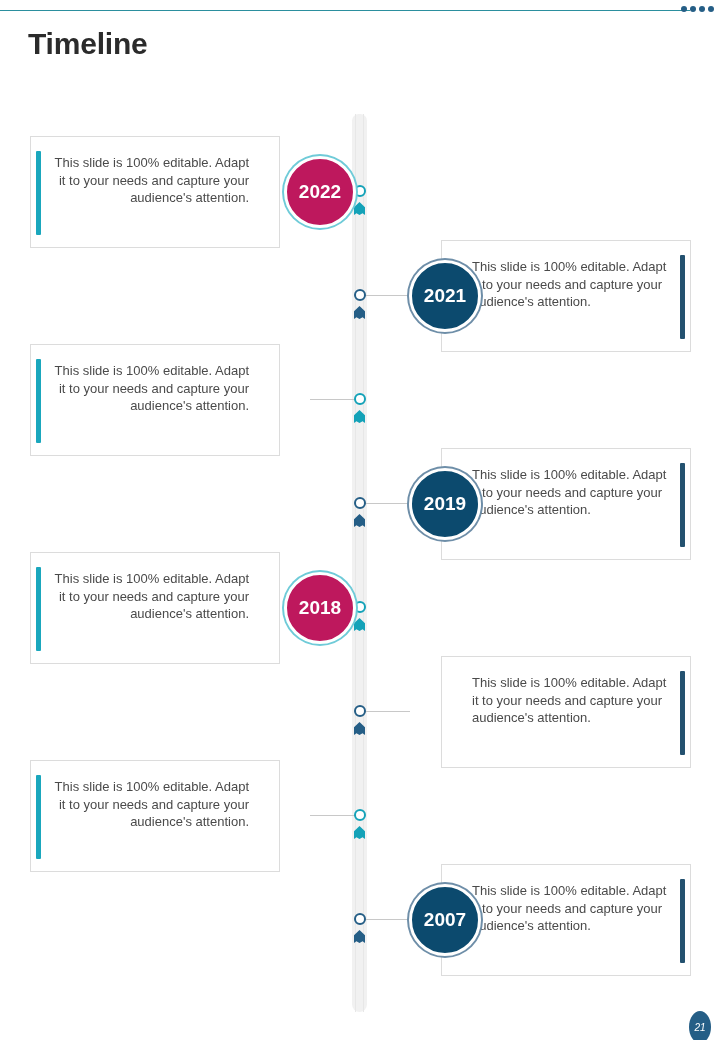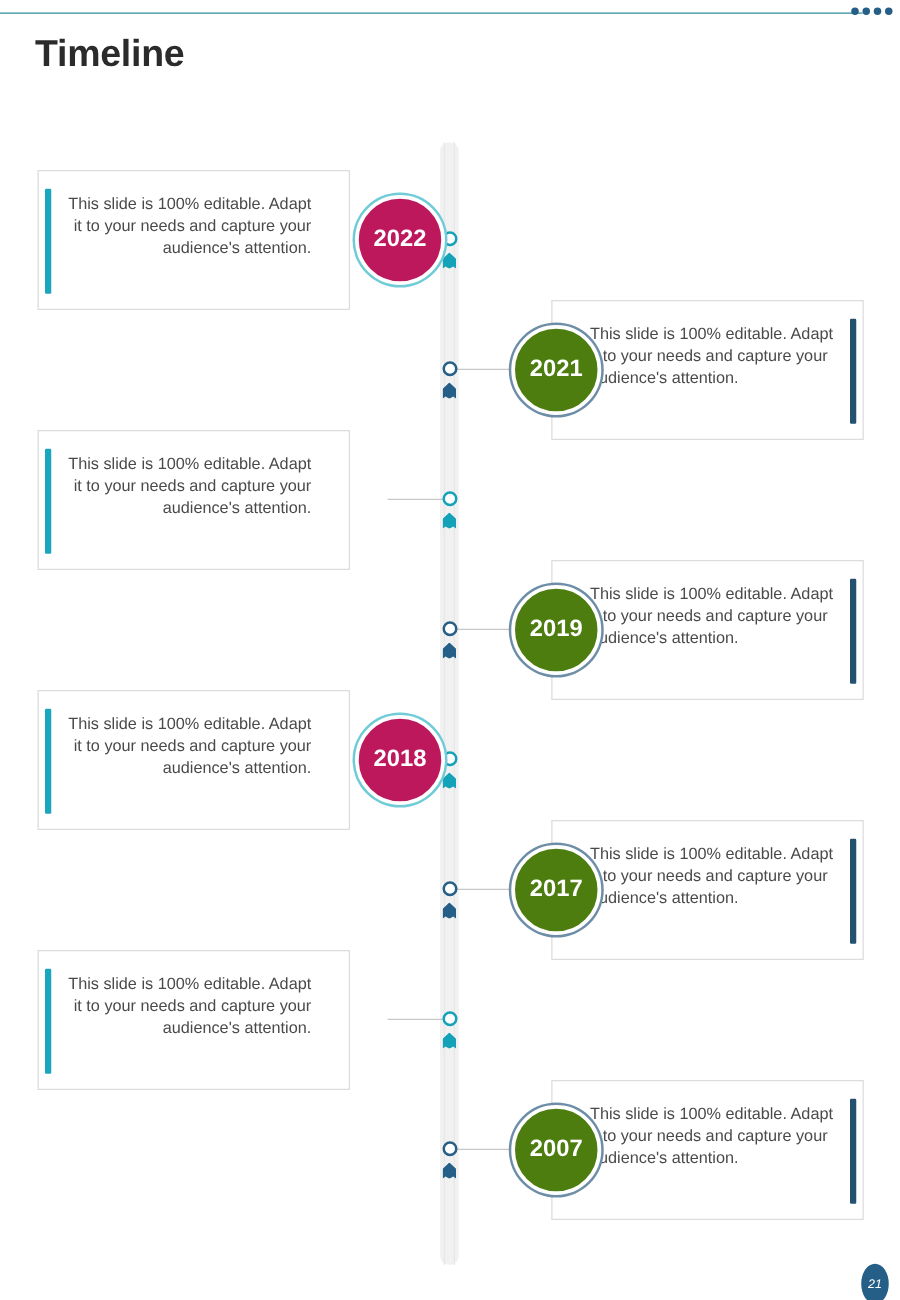--- a/index.html
+++ b/index.html
@@ -172,21 +172,21 @@
   }
   .tl-row.left .year-circle {
     left: 239px;
     background: #be185d;
     border: 3px solid #ffffff;
     box-shadow: 0 0 0 2px #6fcbd8;
     margin-left: 45px;
   }
   .tl-row.right .year-circle {
     left: 409px;
-    background: #4d7c0f;
+    background: #0c4a6e;
     border: 3px solid #ffffff;
     box-shadow: 0 0 0 2px #6e8ea8;
   }
 
   
   #page-badge {
     position: absolute;
     left: 689px;
     top: 1011px;
     width: 22px;
@@ -266,21 +266,20 @@
       <div class="year-circle">2018</div>
     </div>
     <div class="tl-row right" style="top: 656px;">
       <div class="connector"></div>
       <div class="ring"></div>
       <div class="pin"></div>
       <div class="card">
         <div class="accent"></div>
         <div class="card-text">This slide is 100% editable. Adapt it to your needs and capture your audience's attention.</div>
       </div>
-      <div class="year-circle">2017</div>
     </div>
     <div class="tl-row left" style="top: 760px;">
       <div class="connector"></div>
       <div class="ring"></div>
       <div class="pin"></div>
       <div class="card">
         <div class="accent"></div>
         <div class="card-text">This slide is 100% editable. Adapt it to your needs and capture your audience's attention.</div>
       </div>
     </div>

